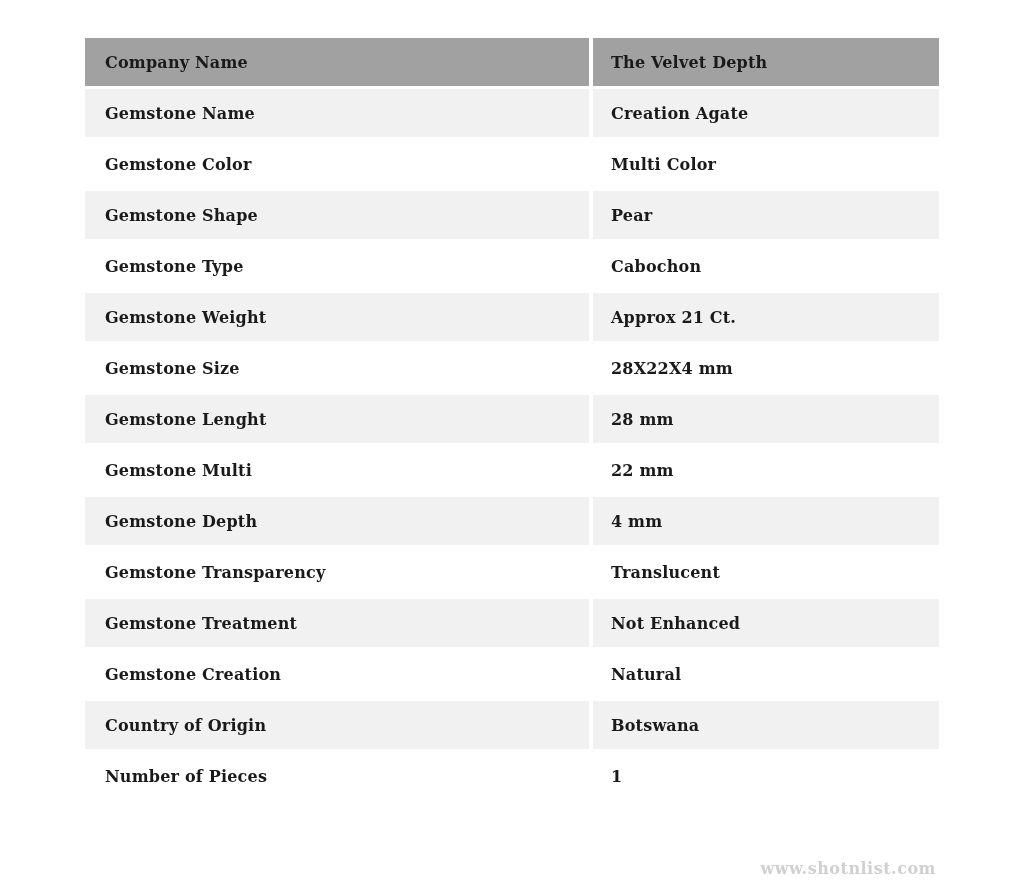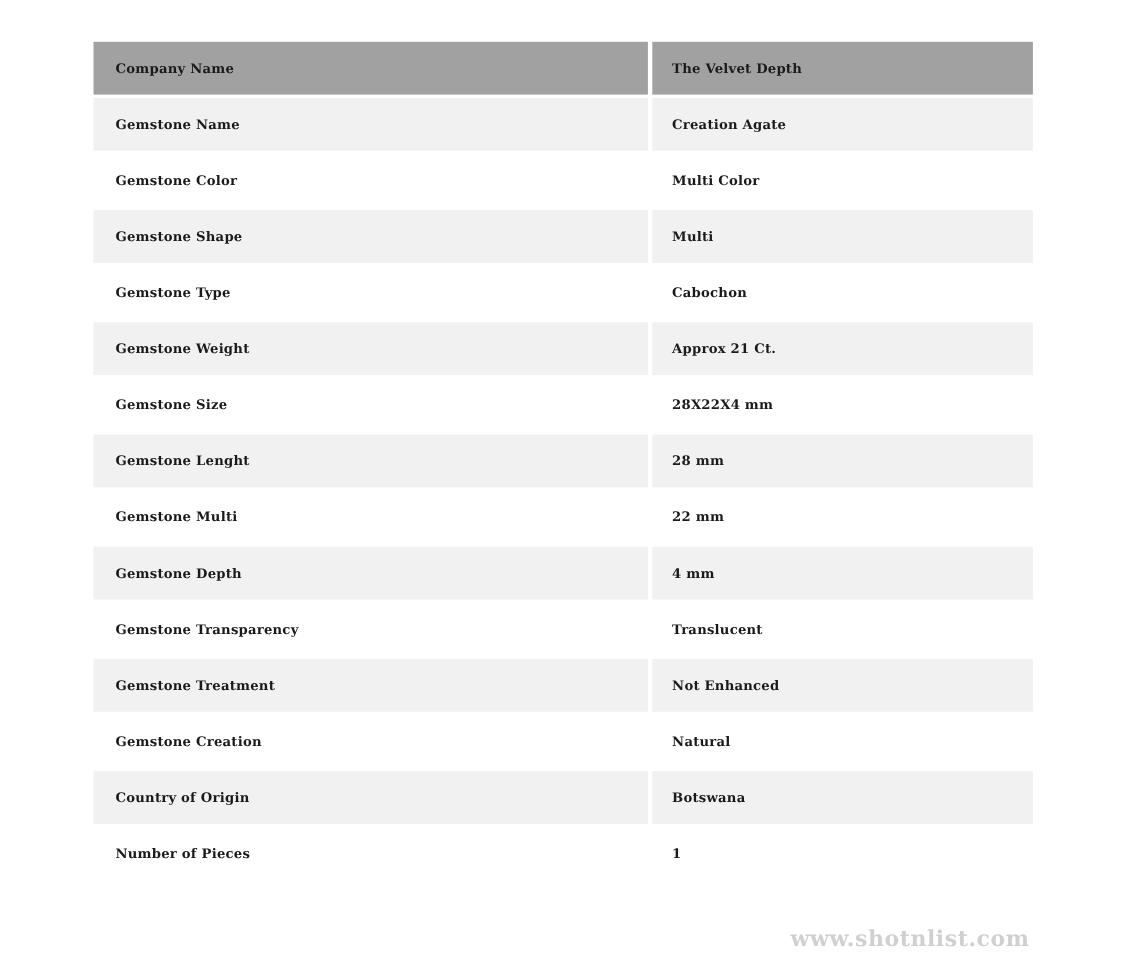--- a/index.html
+++ b/index.html
@@ -22,42 +22,42 @@
   }
   .row {
     display: flex;
     gap: 4px;
     height: 48px;
   }
   .cell {
     display: flex;
     align-items: center;
     font-weight: bold;
-    font-size: 12px;
+    font-size: 16px;
     color: #1a1a1a;
     letter-spacing: 0.2px;
   }
   .cell.label {
     width: 504px;
     flex: 0 0 504px;
     padding-left: 20px;
   }
   .cell.value {
     flex: 1 1 auto;
     padding-left: 18px;
   }
   .row.header .cell { background: var(--header-bg, #a1a1a1); }
   .row.alt .cell    { background: var(--row-alt-bg, #f1f1f2); }
   .row.plain .cell  { background: var(--row-bg, #ffffff); }
   .watermark {
     position: absolute;
-    top: 841px;
+    top: 859px;
     right: 88px;
     font-weight: bold;
-    font-size: 20px;
+    font-size: 16px;
     color: var(--watermark, #d0d0d0);
     letter-spacing: 0.5px;
     text-align: right;
   }
 </style>
 </head>
 <body>
 
 <div class="spec-table">
   <div class="row header">
@@ -70,21 +70,21 @@
     <div class="cell value">Creation Agate</div>
   </div>
 
   <div class="row plain">
     <div class="cell label">Gemstone Color</div>
     <div class="cell value">Multi Color</div>
   </div>
 
   <div class="row alt">
     <div class="cell label">Gemstone Shape</div>
-    <div class="cell value">Multi</div>
+    <div class="cell value">Pear</div>
   </div>
 
   <div class="row plain">
     <div class="cell label">Gemstone Type</div>
     <div class="cell value">Cabochon</div>
   </div>
 
   <div class="row alt">
     <div class="cell label">Gemstone Weight</div>
     <div class="cell value">Approx 21 Ct.</div>

